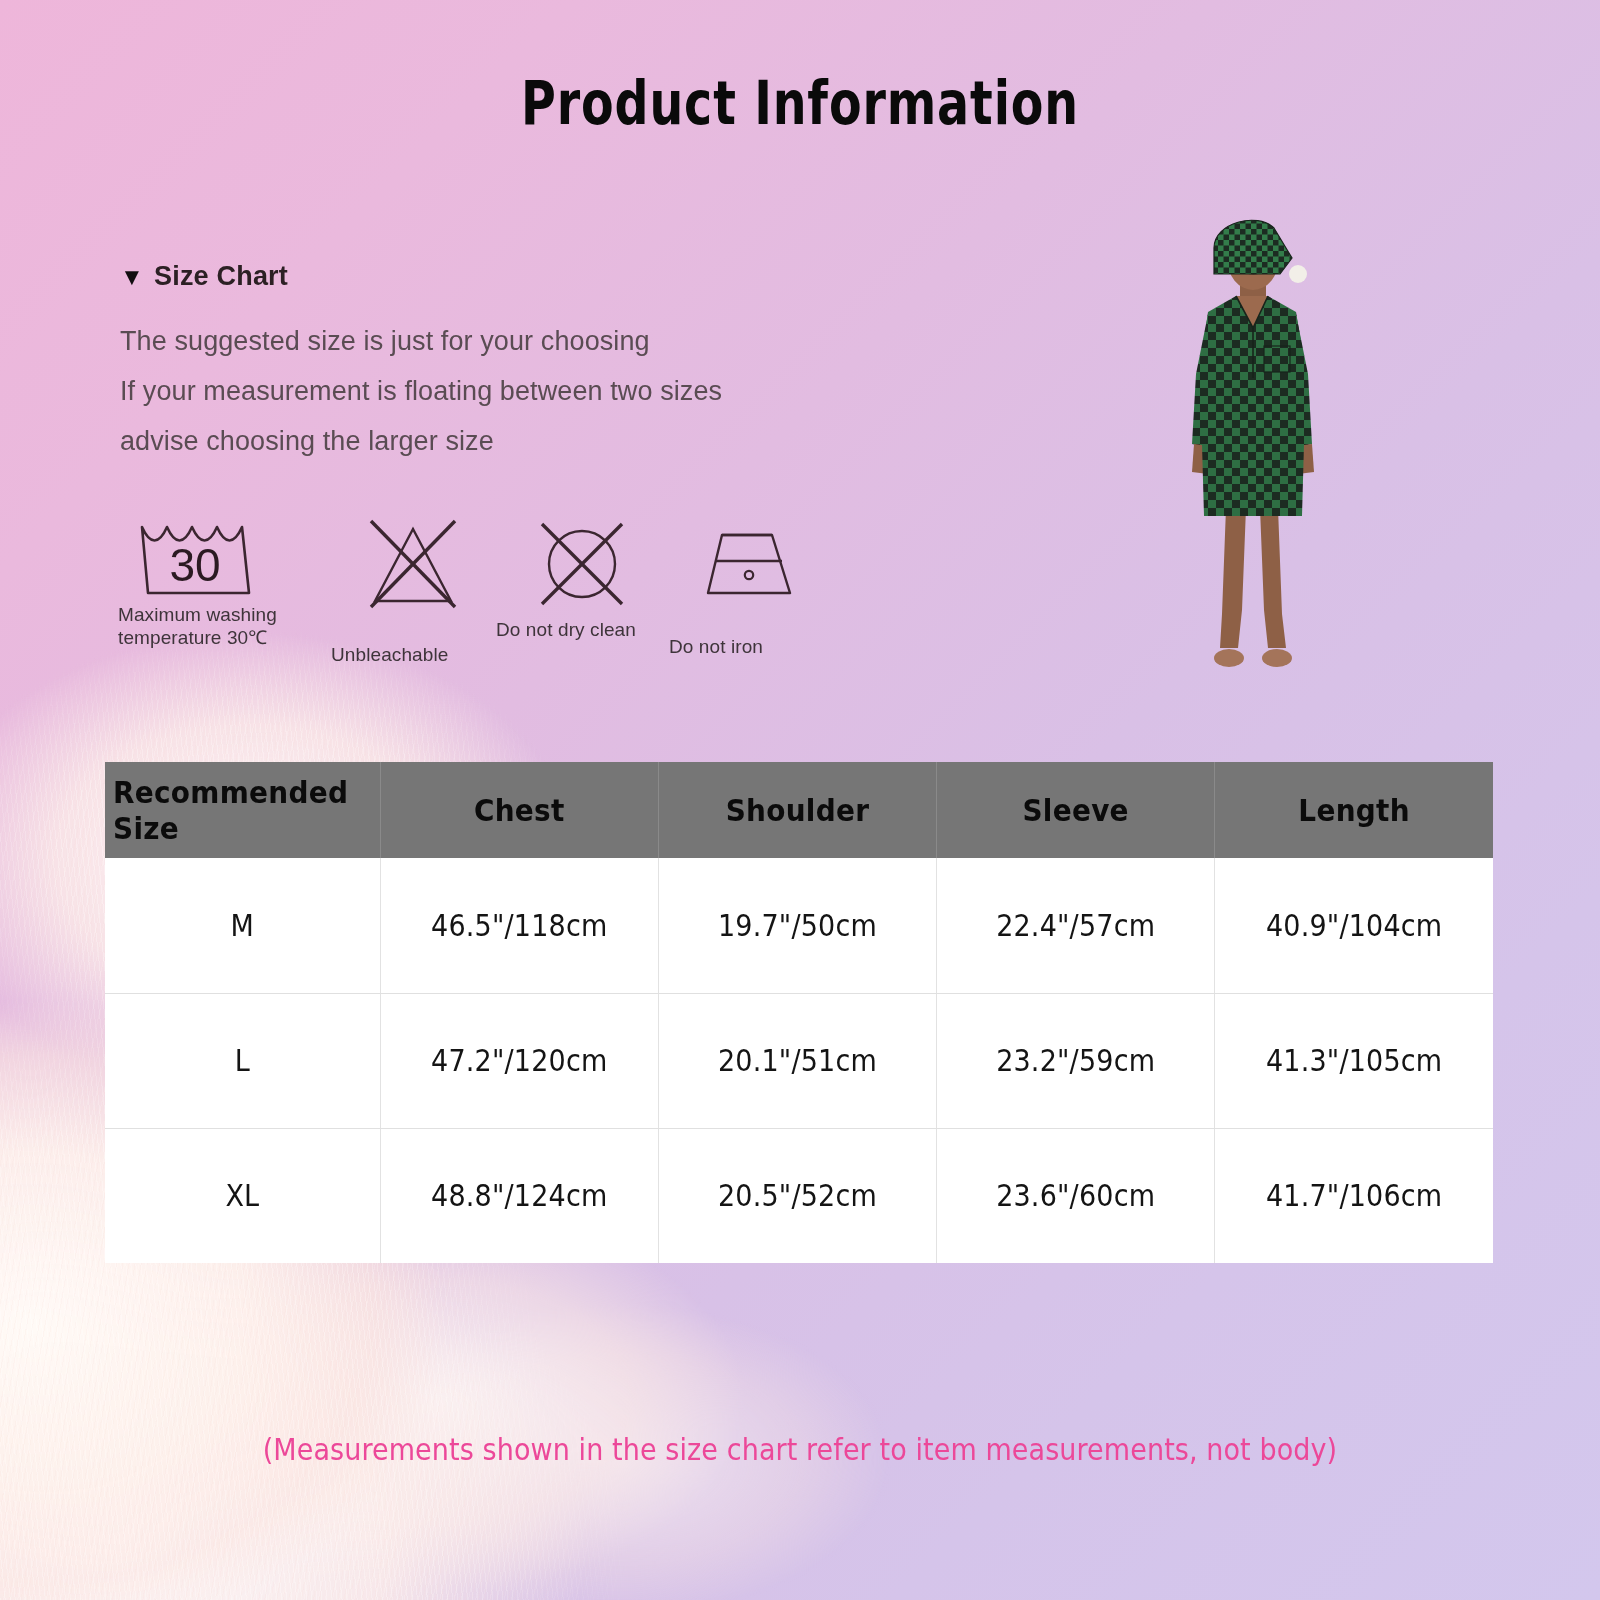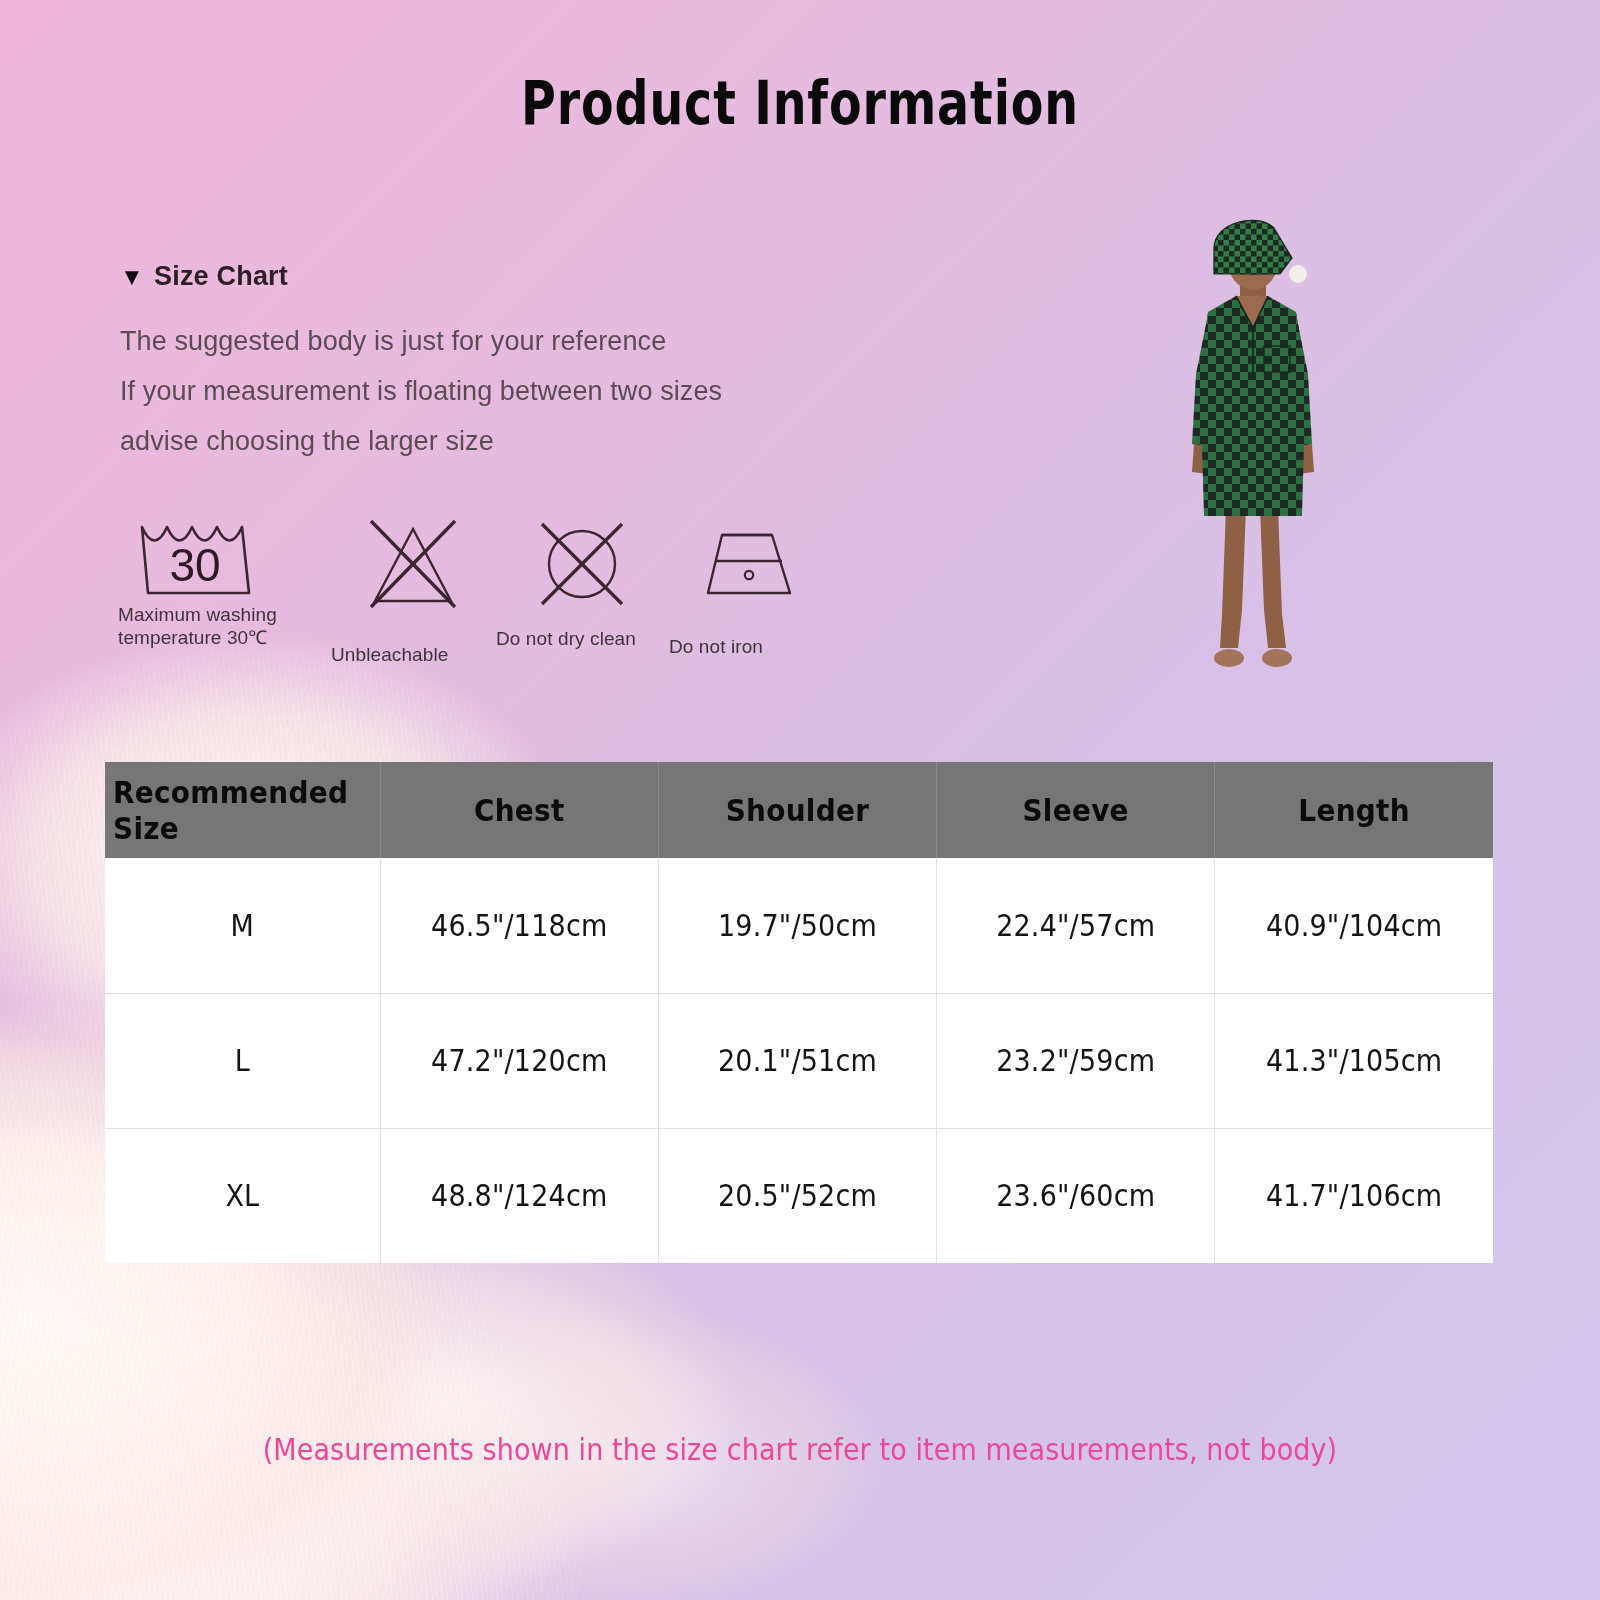--- a/index.html
+++ b/index.html
@@ -89,21 +89,21 @@
     letter-spacing:.1px; white-space:pre-line;
   }
   .care-item.c1{ width:205px; }
   .care-item.c1 .care-icon{ margin-left:18px; }
   .care-item.c1 .care-label{ margin-top:6px; }
   .care-item.c2{ width:157px; }
   .care-item.c2 .care-icon{ margin-left:28px; }
   .care-item.c2 .care-label{ margin-top:30px; margin-left:-4px; }
   .care-item.c3{ width:157px; }
   .care-item.c3 .care-icon{ margin-left:28px; }
-  .care-item.c3 .care-label{ margin-top:14px; margin-left:-8px; }
+  .care-item.c3 .care-label{ margin-top:5px; margin-left:-8px; }
   .care-item.c4{ width:160px; }
   .care-item.c4 .care-icon{ margin-left:25px; }
   .care-item.c4 .care-label{ margin-top:22px; margin-left:-4px; }
 
   
   .model{
     position:absolute; left:1152px; top:196px;
     width:220px; height:480px;
   }
   .model svg{ display:block; }
@@ -163,21 +163,21 @@
 </div>
 
 <div class="title">Product  Information</div>
 
 <div class="sizechart-head">
   <span class="tri">▼</span>
   <span>Size Chart</span>
 </div>
 
 <div class="note">
-  <div>The suggested body is just for your reference</div>
+  <div>The suggested size is just for your choosing</div>
   <div>If your measurement is floating between two sizes</div>
   <div>advise choosing the larger size</div>
 </div>
 
 <div class="care">
 
   <div class="care-item c1">
     <svg class="care-icon" width="118" height="82" viewBox="0 0 118 82">
       <path d="M6 12 C14 30, 23 30, 31 12 C39 30, 48 30, 56 12 C64 30, 73 30, 81 12 C89 30, 98 30, 106 12
                L113 78 L12 78 Z" fill="none" stroke="#3b2630" stroke-width="2.6" stroke-linejoin="round"></path>

